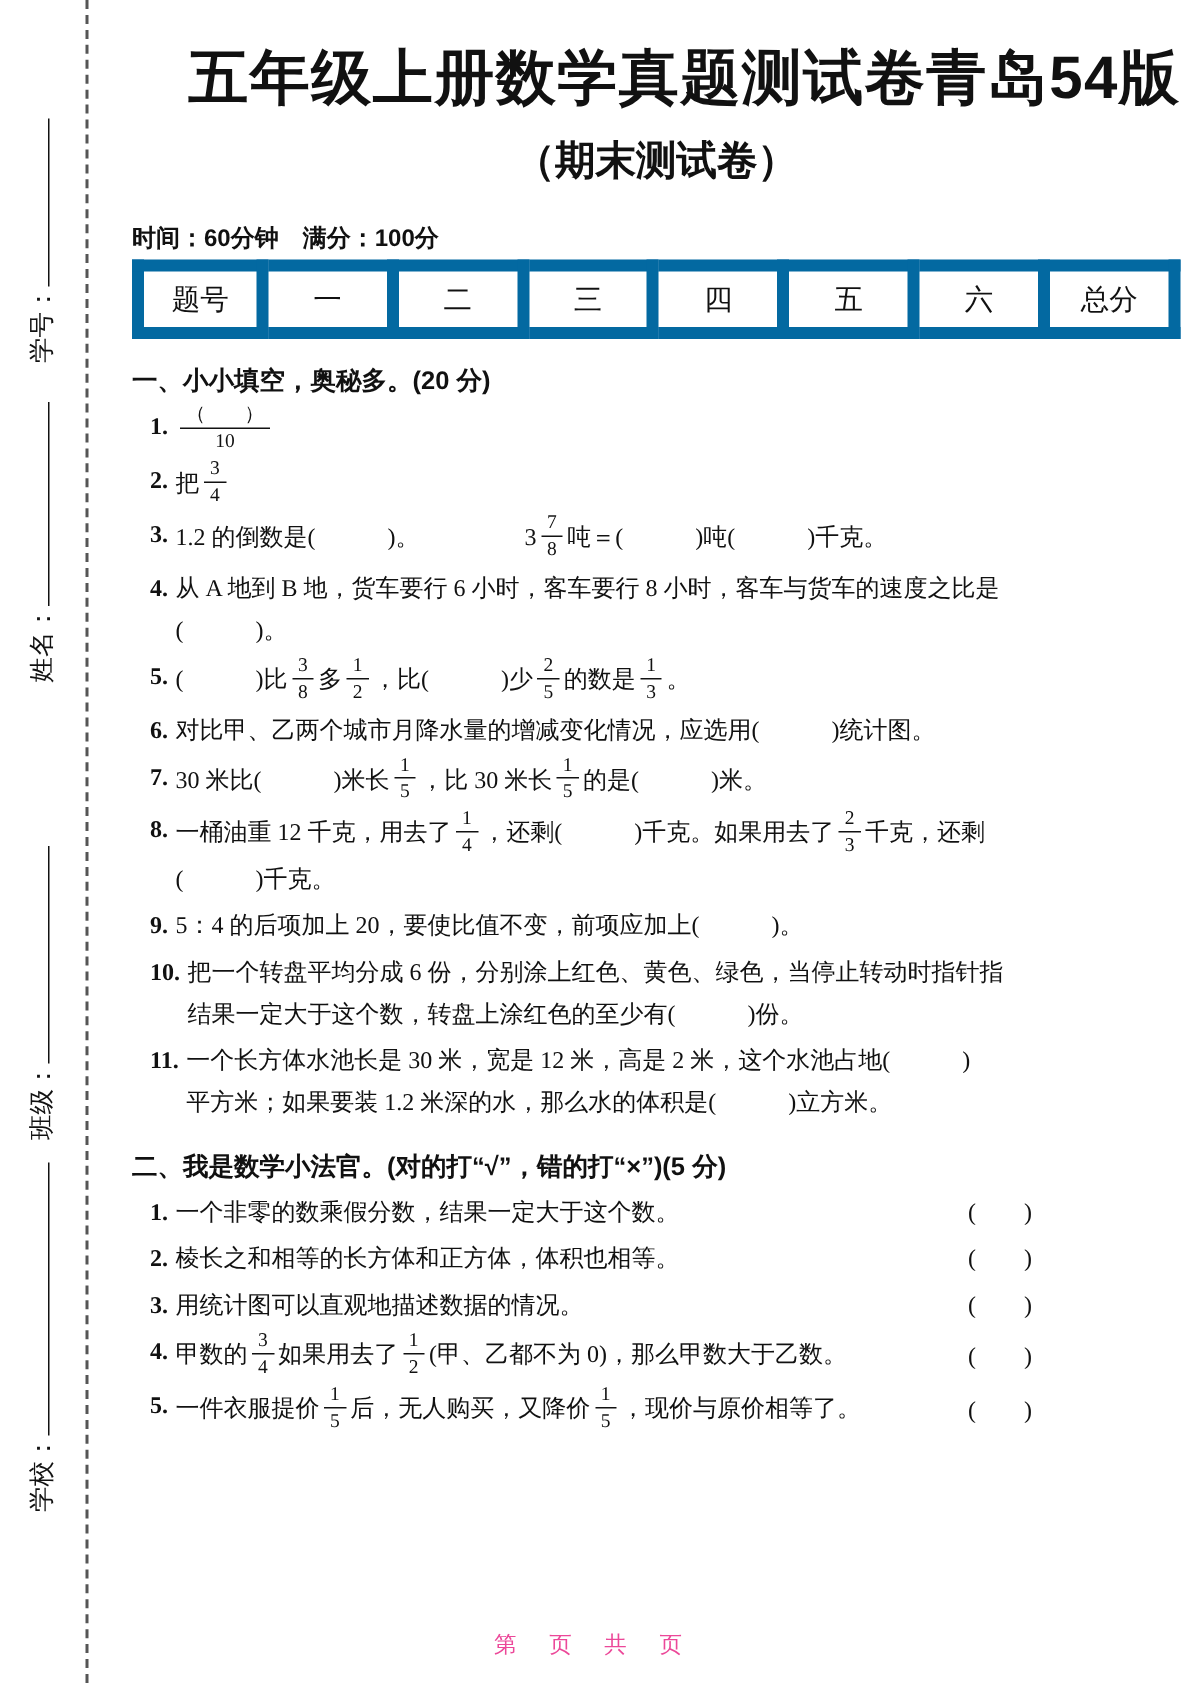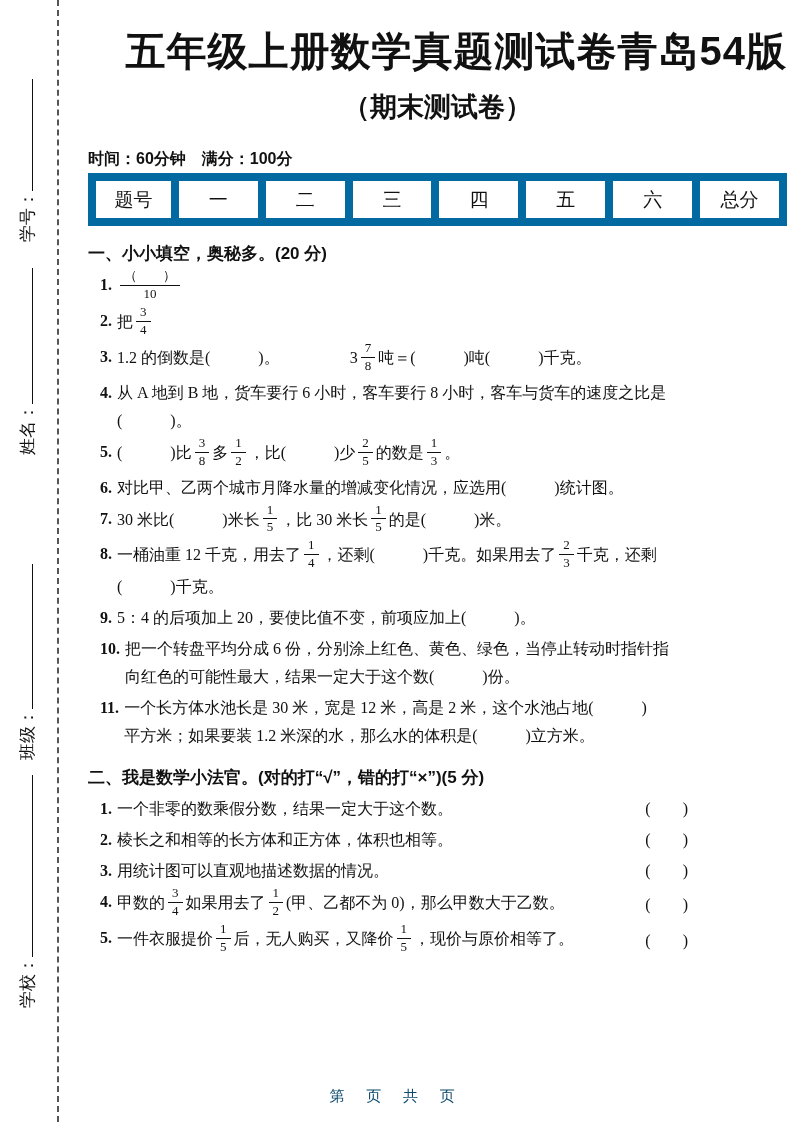--- a/index.html
+++ b/index.html
@@ -40,21 +40,21 @@
   .qbody{flex:1;}
   .tf .qbody{padding-right:130px;}
   .frac{display:inline-block;vertical-align:middle;text-align:center;font-size:13px;
         line-height:1.15;margin:0 3px;transform:translateY(-2px);}
   .fn{display:block;border-bottom:1.3px solid #111;padding:0 4px 1px;}
   .fd{display:block;padding-top:1px;}
   .gap{display:inline-block;height:1px;}
   .tf-bracket{position:absolute;right:99px;top:50%;transform:translateY(-50%);}
 
   .footer{position:absolute;bottom:16px;left:0;width:100%;text-align:center;
-          font-size:15px;letter-spacing:9px;color:#0c4a6e;}
+          font-size:15px;letter-spacing:9px;color:#ec4899;}
 </style>
 </head>
 <body>
 
 <div class="page">
 
   <div class="margin-field mf1">
     <span>学号：</span><span class="blank-line"></span>
   </div>
   <div class="margin-field mf2">
@@ -131,21 +131,21 @@
         <div class="question">
           <span class="qnum">8.</span>
           <span class="qbody"><span>一桶油重 12 千克，用去了</span><span class="frac"><span class="fn">1</span><span class="fd">4</span></span><span>，还剩(　　　)千克。如果用去了</span><span class="frac"><span class="fn">2</span><span class="fd">3</span></span><span>千克，还剩</span><br><span>(　　　)千克。</span></span>
         </div>
         <div class="question">
           <span class="qnum">9.</span>
           <span class="qbody"><span>5：4 的后项加上 20，要使比值不变，前项应加上(　　　)。</span></span>
         </div>
         <div class="question">
           <span class="qnum">10.</span>
-          <span class="qbody"><span>把一个转盘平均分成 6 份，分别涂上红色、黄色、绿色，当停止转动时指针指</span><br><span>向红色的可能性最大，结果一定大于这个数(　　　)份。</span></span>
+          <span class="qbody"><span>把一个转盘平均分成 6 份，分别涂上红色、黄色、绿色，当停止转动时指针指</span><br><span>结果一定大于这个数，转盘上涂红色的至少有(　　　)份。</span></span>
         </div>
         <div class="question">
           <span class="qnum">11.</span>
           <span class="qbody"><span>一个长方体水池长是 30 米，宽是 12 米，高是 2 米，这个水池占地(　　　)</span><br><span>平方米；如果要装 1.2 米深的水，那么水的体积是(　　　)立方米。</span></span>
         </div>
         <div class="sec-heading">二、我是数学小法官。(对的打“√”，错的打“×”)(5 分)</div>
         <div class="question tf">
           <span class="qnum">1.</span>
           <span class="qbody"><span>一个非零的数乘假分数，结果一定大于这个数。</span></span>
           <span class="tf-bracket">(　　)</span>

